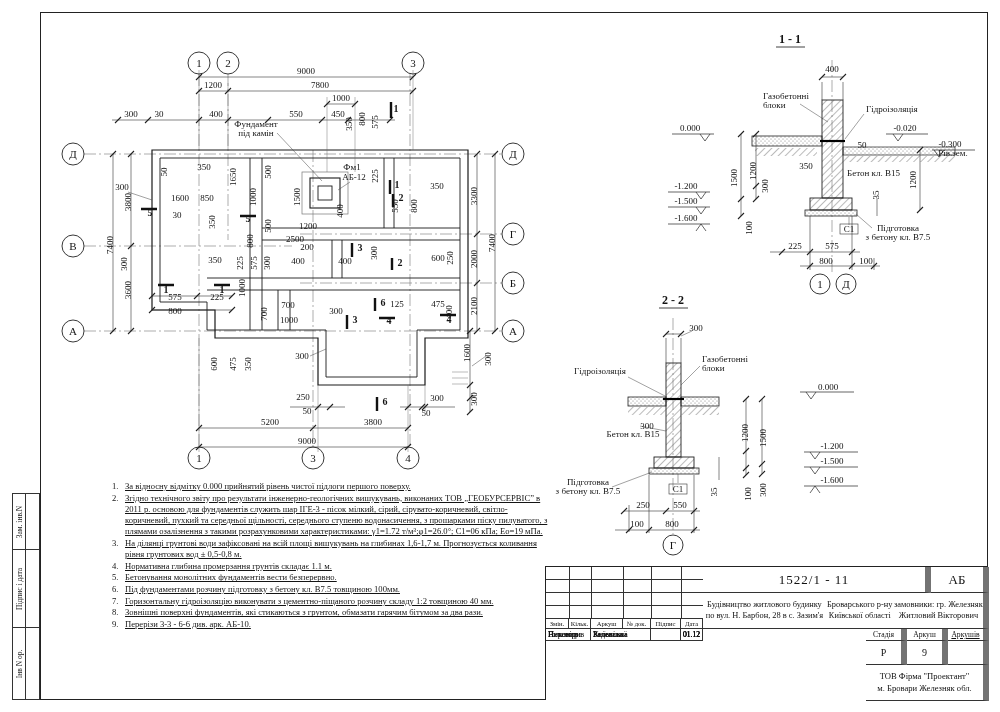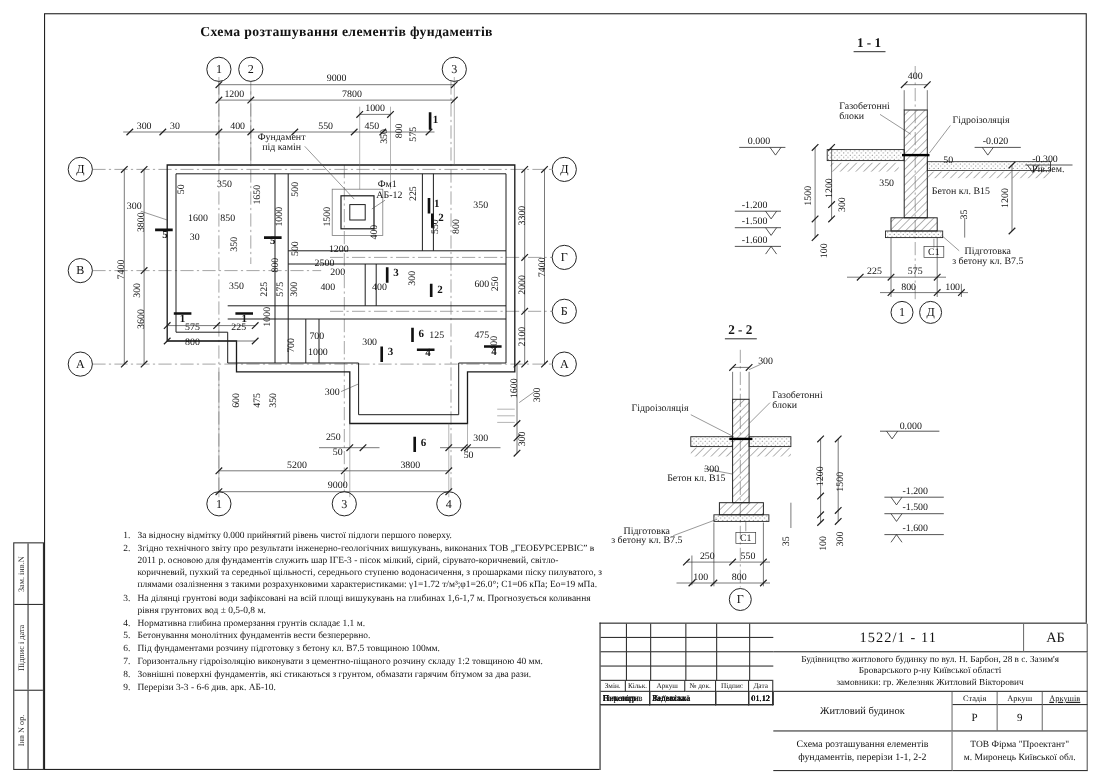--- a/index.html
+++ b/index.html
@@ -17,27 +17,27 @@
   .strip-cell .half:last-child { border-right:none; }
   .strip-cell span { position:absolute; left:50%; top:50%;
            transform:translate(-50%,-50%) rotate(-90deg); white-space:nowrap;
            font-size:7.5px; color:#222; }
   .plan-title { position:absolute; left:150px; top:22px; width:330px; text-align:center;
            font-size:12.5px; font-weight:bold; letter-spacing:.3px; }
   svg { position:absolute; overflow:visible; }
   svg text { font-family:"Liberation Serif", serif; fill:#141414; }
   .notes { position:absolute; left:112px; top:481px; width:438px; font-size:8.6px;
            line-height:1.3; color:#141414; }
-  .notes .note { position:relative; padding-left:13px; counter-increment:nn; margin-bottom:.5px; }
+  .notes .note { position:relative; padding-left:13px; counter-increment:nn; margin-bottom:.5px;text-decoration:underline; }
   .notes .note::before { content:counter(nn) ". "; position:absolute; left:0; }
   .notes { counter-reset:nn; }
   
   .tb { position:absolute; left:545px; top:566px; width:443px; height:134px;
         border-left:1.4px solid #222; border-top:1.4px solid #222; background:#fff; font-size:8.2px; }
-  .tb .cell { position:absolute; border-right:1px solid #737373; border-bottom:1px solid #333;
+  .tb .cell { position:absolute; border-right:6px solid #737373; border-bottom:1px solid #333;
         display:flex; align-items:center; justify-content:center; text-align:center; overflow:hidden; }
   .sig-left { position:absolute; left:0; top:0; width:157px; height:134px; }
   .sig-top { position:absolute; left:0; top:0; width:157px; height:52px; }
   .sig-top .r { position:absolute; left:0; width:157px; border-bottom:1px solid #333; }
   .sig-head, .sig-row { position:absolute; left:0; width:157px; display:flex; }
   .sig-head div, .sig-row div { border-right:1px solid #333; border-bottom:1px solid #333;
         display:flex; align-items:center; justify-content:center; overflow:hidden; white-space:nowrap; }
   .sig-head { top:52px; height:10px; font-size:6.6px; }
   .sig-rows { position:absolute; top:62px; left:0; width:157px; }
   .sig-row { height:12px; font-size:8.3px; }
@@ -68,21 +68,20 @@
       <div class="half"></div>
     </div>
     <div class="strip-cell" style="height:71px">
       <div class="half">
           <span>Інв N ор.</span>
         </div>
       <div class="half"></div>
     </div>
   </div>
 
-  <div class="plan-title">Схема розташування елементів фундаментів</div>
 
   <svg style="left:45px; top:15px;" width="505" height="460" viewBox="45 15 505 460">
     <defs>
       <pattern id="hat" width="5" height="5" patternUnits="userSpaceOnUse" patternTransform="rotate(45)">
         <line x1="0" y1="0" x2="0" y2="5" stroke="#555" stroke-width="0.8"></line>
       </pattern>
       <pattern id="dots" width="4" height="4" patternUnits="userSpaceOnUse">
         <circle cx="1" cy="1" r="0.5" fill="#666"></circle>
           <circle cx="3" cy="3" r="0.5" fill="#666"></circle>
       </pattern>
@@ -466,34 +465,29 @@
             <div class="c-role">Н. контр.</div>
             <div class="c-name">Залевська</div>
             <div class="c-sign"></div>
             <div class="c-date">01.12</div>
           </div>
         </div>
     </div>
 
     <div class="cell" style="left:157px; top:0; width:228px; height:26px; font-size:13px; letter-spacing:1px;">1522/1 - 11</div>
     <div class="cell" style="left:385px; top:0; width:58px; height:26px; font-size:13px;">АБ</div>
-    <div class="cell" style="left:157px; top:26px; width:286px; height:36px; flex-direction:column; font-size:8.4px; line-height:1.25;">
+    <div class="cell" style="left:157px; top:26px; width:286px; height:36px; flex-direction:row; font-size:8.4px; line-height:1.25;">
       <div>Будівництво житлового будинку по вул. Н. Барбон, 28 в с. Зазим'я</div>
       <div>Броварського р-ну Київської області</div>
       <div>замовники: гр. Железняк Житловий Вікторович</div>
     </div>
-    <div class="cell" style="left:157px; top:62px; width:163px; height:36px; font-size:9.5px;">Житловий будинок</div>
     <div class="cell" style="left:320px; top:62px; width:41px; height:12px; font-size:7.6px;">Стадія</div>
     <div class="cell" style="left:361px; top:62px; width:41px; height:12px; font-size:7.6px;">Аркуш</div>
     <div class="cell" style="left:402px; top:62px; width:41px; height:12px; font-size:7.6px;text-decoration:underline;">Аркушів</div>
     <div class="cell" style="left:320px; top:74px; width:41px; height:24px; font-size:10px;">Р</div>
     <div class="cell" style="left:361px; top:74px; width:41px; height:24px; font-size:10px;">9</div>
     <div class="cell" style="left:402px; top:74px; width:41px; height:24px; font-size:10px;"></div>
-    <div class="cell" style="left:157px; top:98px; width:163px; height:36px; flex-direction:column; font-size:9px; line-height:1.3;">
-      <div>Схема  розташування  елементів</div>
-      <div>фундаментів, перерізи 1-1, 2-2</div>
-    </div>
     <div class="cell" style="left:320px; top:98px; width:123px; height:36px; flex-direction:column; font-size:8.6px; line-height:1.3;">
       <div>ТОВ Фірма "Проектант"</div>
-      <div>м. Миронець Київської обл.</div>
+      <div>м. Бровари Железняк обл.</div>
     </div>
   </div>
 </div>
 
 </body></html>

